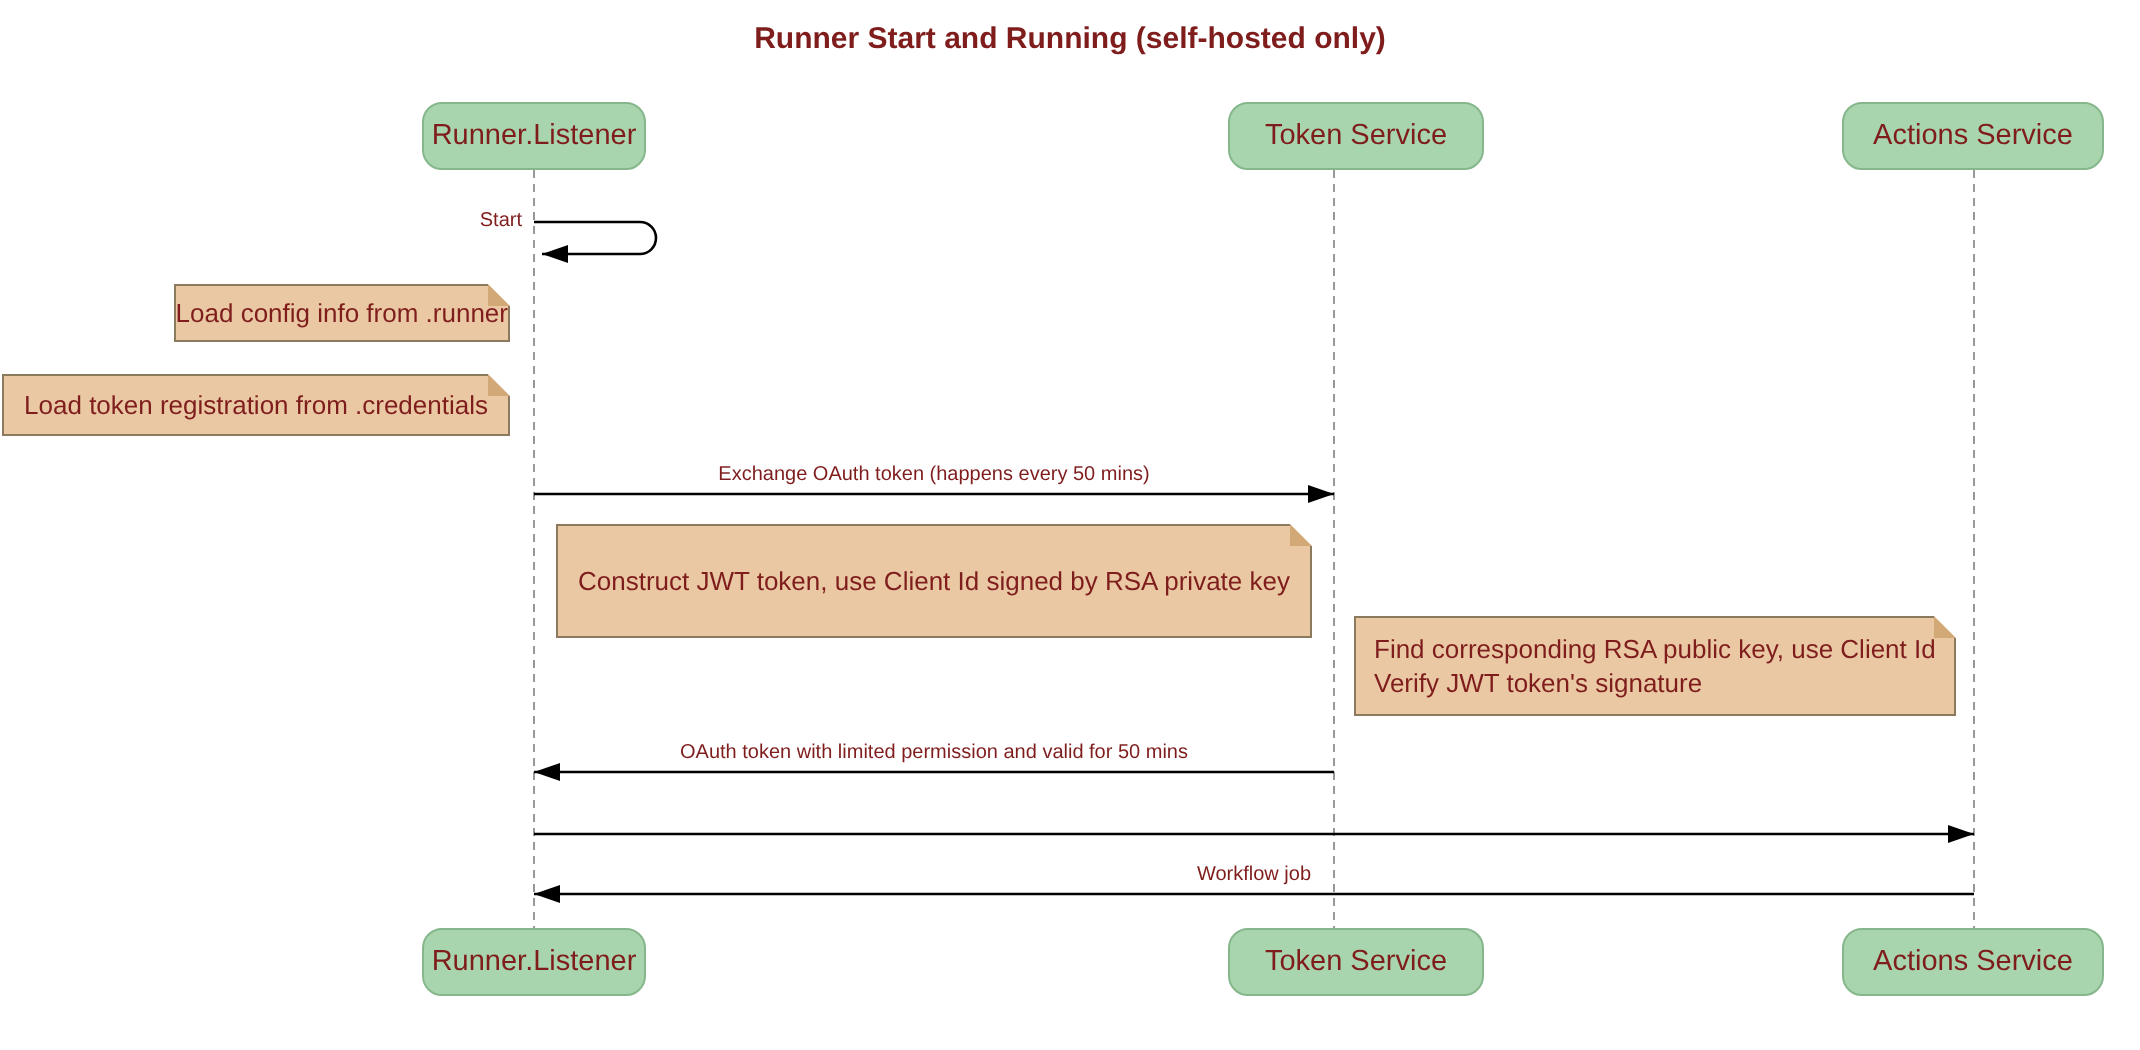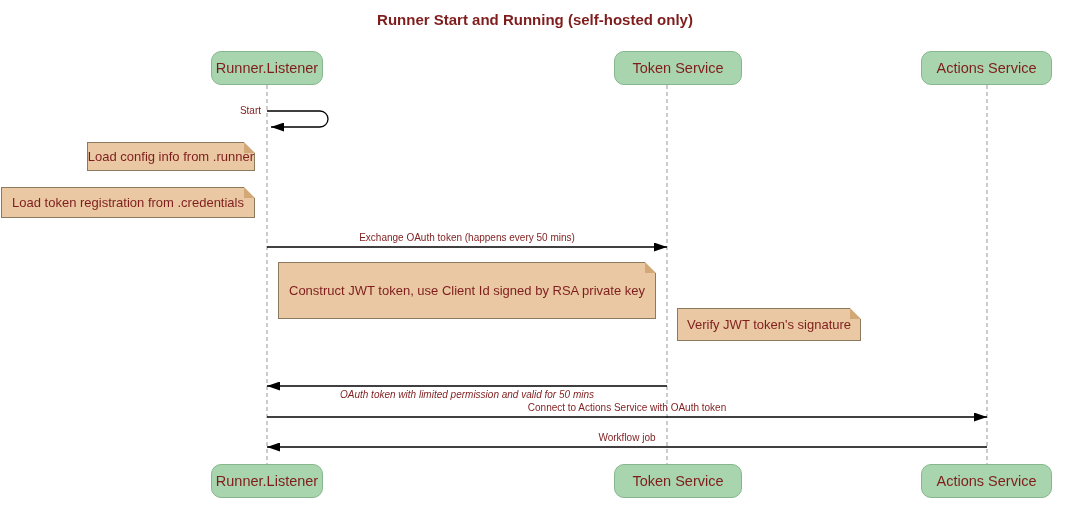--- a/index.html
+++ b/index.html
@@ -26,21 +26,21 @@
   }
   .p-runner  { left:211px; width:112px; }
   .p-token   { left:604px; width:128px;margin-left:10px; }
   .p-actions { left:921px; width:131px; }
   .row-top    { top:51px; }
   .row-bottom { top:464px; }
 
   .msg-label { position:absolute; font-size:10px; white-space:nowrap; line-height:14px; }
   .lbl-start { top:104px; right:809px; }
   .lbl-m1 { top:231px; left:467px; transform:translateX(-50%); }
-  .lbl-m2 { top:388px; left:467px; transform:translateX(-50%);font-style:italic; }
+  .lbl-m2 { top:370px; left:467px; transform:translateX(-50%); }
   .lbl-m3 { top:401px; left:627px; transform:translateX(-50%); }
   .lbl-m4 { top:431px; left:627px; transform:translateX(-50%); }
 
   .note {
     position:absolute; box-sizing:border-box;
     background:var(--note-fill,#e9c8a3);
     border:1px solid var(--note-border,#8c7a5e);
     font-size:13px; line-height:17px; white-space:nowrap;
     padding:5px 0;
   }
@@ -92,24 +92,24 @@
   <div class="note note-2">
     <span class="note-line">Load token registration from .credentials</span>
   </div>
 
   <div class="msg-label lbl-m1">Exchange OAuth token (happens every 50 mins)</div>
 
   <div class="note note-3">
     <span class="note-line">Construct JWT token, use Client Id signed by RSA private key</span>
   </div>
   <div class="note note-4">
+    <span class="note-line">Find corresponding RSA public key, use Client Id</span>
     <span class="note-line">Verify JWT token's signature</span>
   </div>
 
   <div class="msg-label lbl-m2">OAuth token with limited permission and valid for 50 mins</div>
-  <div class="msg-label lbl-m3">Connect to Actions Service with OAuth token</div>
   <div class="msg-label lbl-m4">Workflow job</div>
 
   <div class="participant p-runner row-bottom">Runner.Listener</div>
   <div class="participant p-token row-bottom">Token Service</div>
   <div class="participant p-actions row-bottom">Actions Service</div>
 
 </div>
 
 </body></html>

